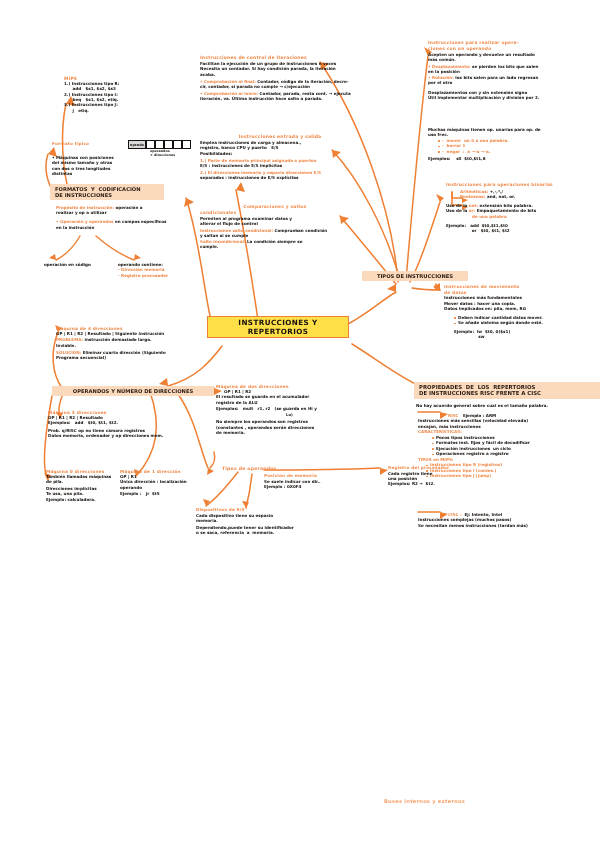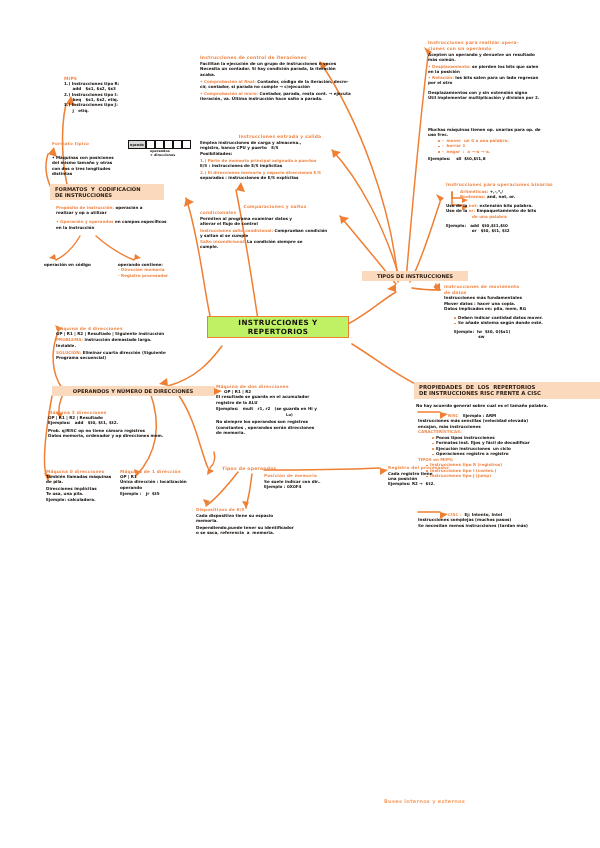--- a/index.html
+++ b/index.html
@@ -13,21 +13,21 @@
   svg.links{position:absolute;left:0;top:0;width:600px;height:848px;pointer-events:none;}
   .hdr{
     color:#f08a4b;font-weight:bold;letter-spacing:.2px;
     text-transform:none;
   }
   .hdr-box{
     position:absolute;background:#fbd9bd;color:#2a1c12;font-weight:bold;
     padding:2px 5px;line-height:1.15;
   }
   .title-box{
-    position:absolute;background:#bef264;border:1.6px solid #ef7f32;
+    position:absolute;background:#fde047;border:1.6px solid #ef7f32;
     color:#16100c;font-weight:bold;letter-spacing:.4px;
     display:flex;align-items:center;justify-content:flex-end;
     text-align:center;
   }
   .ln{display:block;line-height:1.18;white-space:pre-wrap;}
   .or{color:#f08a4b;font-weight:bold;}
   .bk{color:#17120f;font-weight:bold;}
   .sm{font-size:4.1px;}
   .xs{font-size:3.8px;}
 

